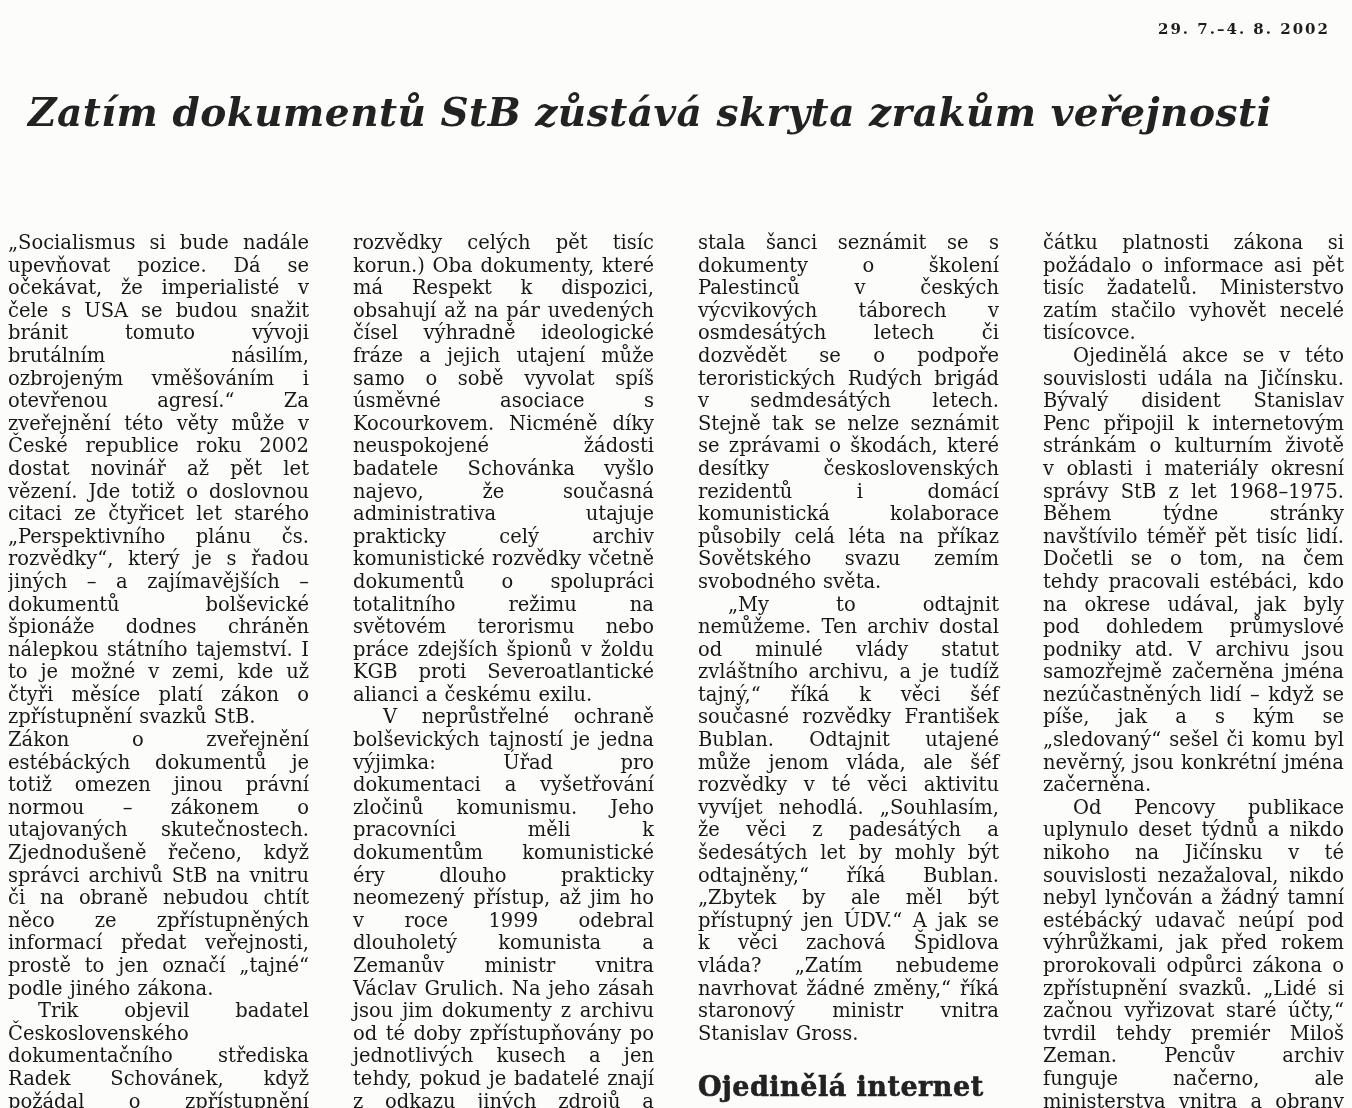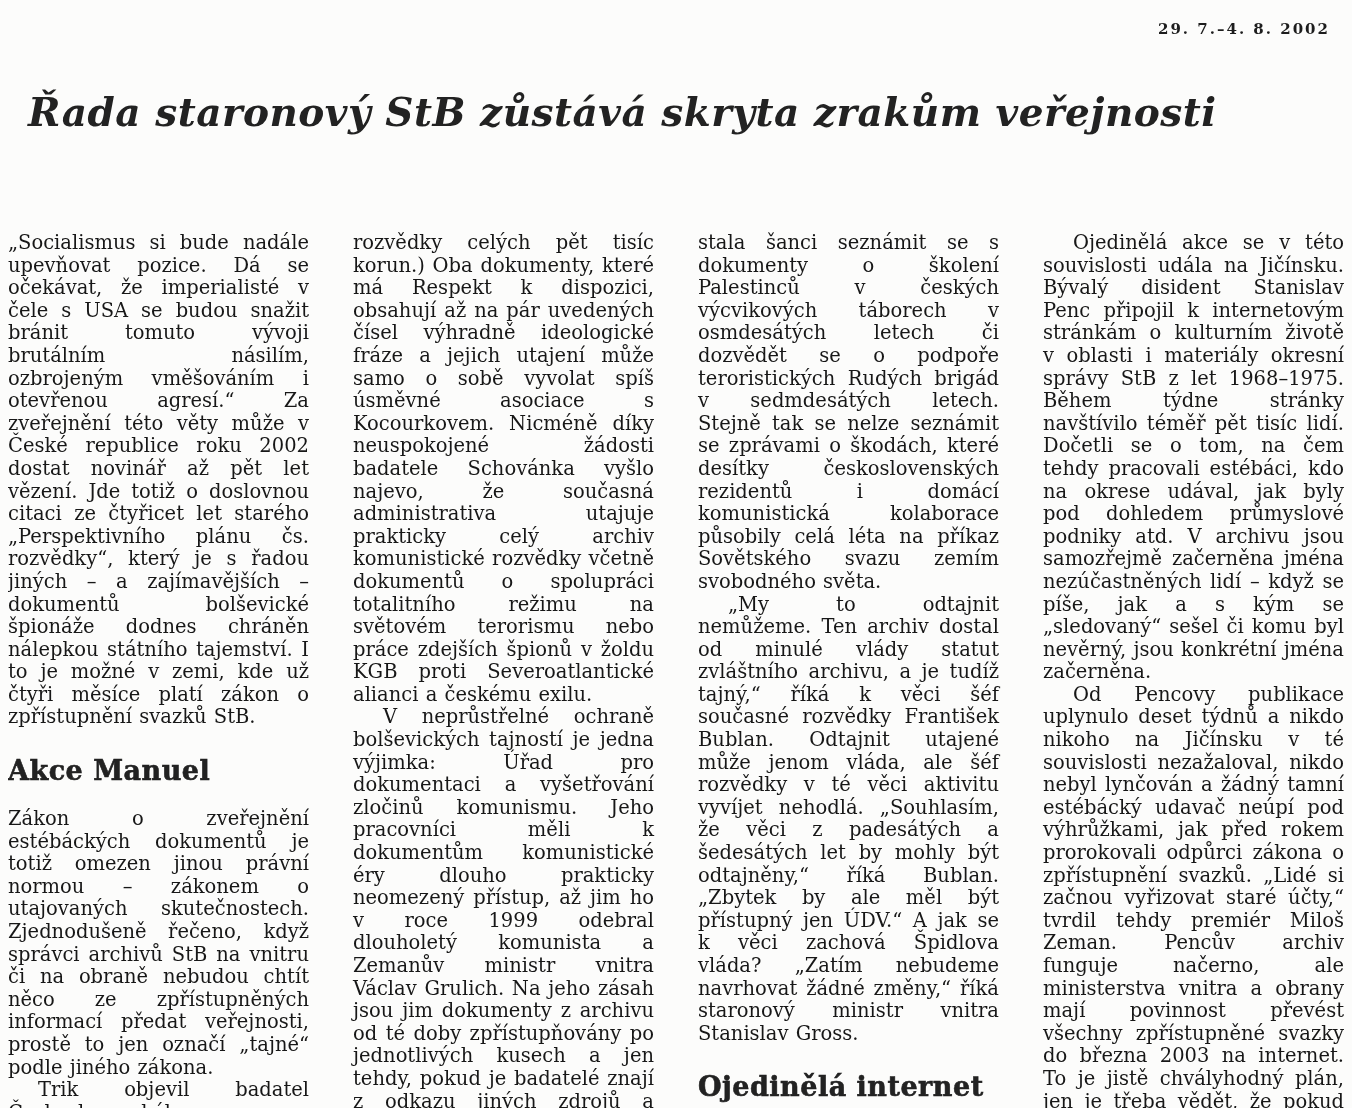--- a/index.html
+++ b/index.html
@@ -51,43 +51,43 @@
     -webkit-text-stroke:0.6px #222;
     margin:26px 0 22px 0;
   }
 </style>
 </head>
 <body>
 
 <div class="masthead-date">29. 7.–4. 8. 2002</div>
 
 <div class="article-header">
-  <div class="article-subtitle">Řada staronový StB zůstává skryta zrakům veřejnosti</div>
+  <div class="article-subtitle">Zatím dokumentů StB zůstává skryta zrakům veřejnosti</div>
 </div>
 
 <div class="columns">
 
   <div class="column">
     <p>„Socialismus si bude nadále upevňovat pozice. Dá se očekávat, že imperialisté v čele s USA se budou snažit bránit tomuto vývoji brutálním násilím, ozbrojeným vměšováním i otevřenou agresí.“ Za zveřejnění této věty může v České republice roku 2002 dostat novinář až pět let vězení. Jde totiž o doslovnou citaci ze čtyřicet let starého „Perspektivního plánu čs. rozvědky“, který je s řadou jiných – a zajímavějších – dokumentů bolševické špionáže dodnes chráněn nálepkou státního tajemství. I to je možné v zemi, kde už čtyři měsíce platí zákon o zpřístupnění svazků StB.</p>
-    <div class="section-heading">Akce Manuel</div>
     <p>Zákon o zveřejnění estébáckých dokumentů je totiž omezen jinou právní normou – zákonem o utajovaných skutečnostech. Zjednodušeně řečeno, když správci archivů StB na vnitru či na obraně nebudou chtít něco ze zpřístupněných informací předat veřejnosti, prostě to jen označí „tajné“ podle jiného zákona.</p>
     <p class="indent">Trik objevil badatel Československého dokumentačního střediska Radek Schovánek, když požádal o zpřístupnění zmíněného plánu rozvědky a návrhu, kterým ministerstvo vnitra v 60. letech upravilo rozpis pravomocí pro udílení odměn na rozvědce. (Například od náčelníka oddělení mohl tehdy agent dostat nanejvýš dvě stovky, ale od šéfa</p>
   </div>
 
   <div class="column">
     <p>rozvědky celých pět tisíc korun.) Oba dokumenty, které má Respekt k dispozici, obsahují až na pár uvedených čísel výhradně ideologické fráze a jejich utajení může samo o sobě vyvolat spíš úsměvné asociace s Kocourkovem. Nicméně díky neuspokojené žádosti badatele Schovánka vyšlo najevo, že současná administrativa utajuje prakticky celý archiv komunistické rozvědky včetně dokumentů o spolupráci totalitního režimu na světovém terorismu nebo práce zdejších špionů v žoldu KGB proti Severoatlantické alianci a českému exilu.</p>
     <p class="indent">V neprůstřelné ochraně bolševických tajností je jedna výjimka: Úřad pro dokumentaci a vyšetřování zločinů komunismu. Jeho pracovníci měli k dokumentům komunistické éry dlouho prakticky neomezený přístup, až jim ho v roce 1999 odebral dlouholetý komunista a Zemanův ministr vnitra Václav Grulich. Na jeho zásah jsou jim dokumenty z archivu od té doby zpřístupňovány po jednotlivých kusech a jen tehdy, pokud je badatelé znají z odkazu jiných zdrojů a dokáží je konkrétně označit. I tak pracovníci ÚDV zveřejnili informace o spolupráci české a kubánské rozvědky na školení tisícovky teroristů pro Latinskou Ameriku ve čtyřicet let staré „operaci Manuel“. O materiálu se dozvěděli jen proto, že před časem o něm vyšly informace v italském tisku. Veřejnost dodnes nedo-</p>
   </div>
 
   <div class="column">
     <p>stala šanci seznámit se s dokumenty o školení Palestinců v českých výcvikových táborech v osmdesátých letech či dozvědět se o podpoře teroristických Rudých brigád v sedmdesátých letech. Stejně tak se nelze seznámit se zprávami o škodách, které desítky československých rezidentů i domácí komunistická kolaborace působily celá léta na příkaz Sovětského svazu zemím svobodného světa.</p>
     <p class="indent">„My to odtajnit nemůžeme. Ten archiv dostal od minulé vlády statut zvláštního archivu, a je tudíž tajný,“ říká k věci šéf současné rozvědky František Bublan. Odtajnit utajené může jenom vláda, ale šéf rozvědky v té věci aktivitu vyvíjet nehodlá. „Souhlasím, že věci z padesátých a šedesátých let by mohly být odtajněny,“ říká Bublan. „Zbytek by ale měl být přístupný jen ÚDV.“ A jak se k věci zachová Špidlova vláda? „Zatím nebudeme navrhovat žádné změny,“ říká staronový ministr vnitra Stanislav Gross.</p>
     <div class="section-heading">Ojedinělá internet</div>
     <p>Nicméně to neznamená, že by nový zákon o zpřístupnění svazků StB neměl smysl. Norma od března funguje a vyjma archivů rozvědky, nezpracovaných dokumentů a ministerstvem obrany dosud uzavřených archivů vojenské kontrarozvědky i rozvědky je lidem přístupno skoro všechno archivní bohatství. Od po-</p>
   </div>
 
   <div class="column">
+    <p>čátku platnosti zákona si požádalo o informace asi pět tisíc žadatelů. Ministerstvo zatím stačilo vyhovět necelé tisícovce.</p>
     <p class="indent">Ojedinělá akce se v této souvislosti udála na Jičínsku. Bývalý disident Stanislav Penc připojil k internetovým stránkám o kulturním životě v oblasti i materiály okresní správy StB z let 1968–1975. Během týdne stránky navštívilo téměř pět tisíc lidí. Dočetli se o tom, na čem tehdy pracovali estébáci, kdo na okrese udával, jak byly pod dohledem průmyslové podniky atd. V archivu jsou samozřejmě začerněna jména nezúčastněných lidí – když se píše, jak a s kým se „sledovaný“ sešel či komu byl nevěrný, jsou konkrétní jména začerněna.</p>
     <p class="indent">Od Pencovy publikace uplynulo deset týdnů a nikdo nikoho na Jičínsku v té souvislosti nezažaloval, nikdo nebyl lynčován a žádný tamní estébácký udavač neúpí pod výhrůžkami, jak před rokem prorokovali odpůrci zákona o zpřístupnění svazků. „Lidé si začnou vyřizovat staré účty,“ tvrdil tehdy premiér Miloš Zeman. Pencův archiv funguje načerno, ale ministerstva vnitra a obrany mají povinnost převést všechny zpřístupněné svazky do března 2003 na internet. To je jistě chvályhodný plán, jen je třeba vědět, že pokud vláda nerozhodne jinak, budou chybět tisíce utajovaných svazků, především z rozvědky.</p>
 
   </div>
 
 </div>
 
 </body></html>

